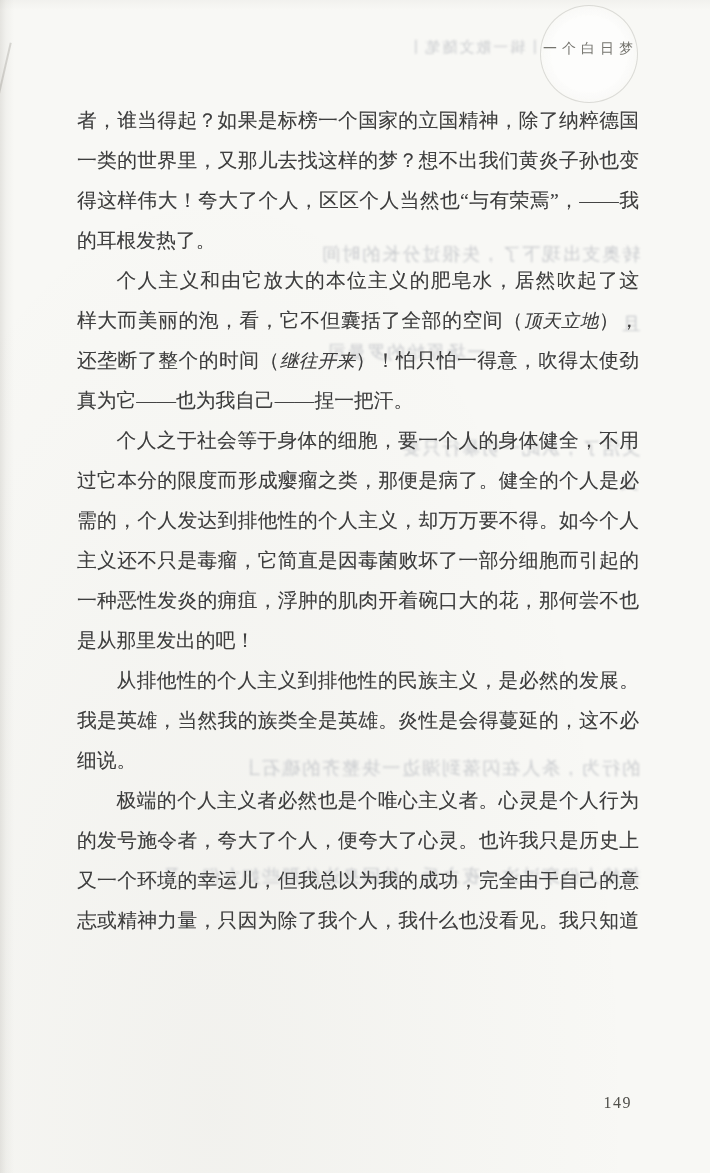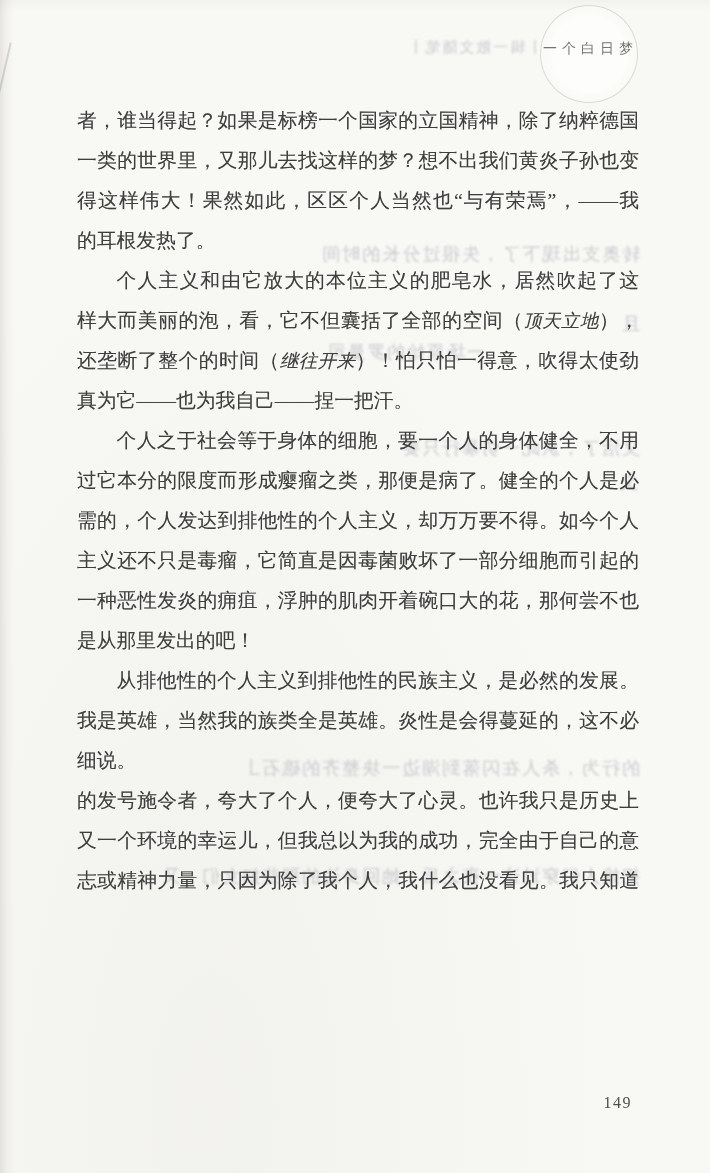--- a/index.html
+++ b/index.html
@@ -80,21 +80,21 @@
   <div class="crease"></div>
 
   <div class="stamp"></div>
 
   <div class="running-head">一个白日梦</div>
 
   <div class="text-block">
       <div class="para">
         <div class="line">者，谁当得起？如果是标榜一个国家的立国精神，除了纳粹德国</div>
         <div class="line">一类的世界里，又那儿去找这样的梦？想不出我们黄炎子孙也变</div>
-        <div class="line">得这样伟大！果然如此，区区个人当然也“与有荣焉”，——我</div>
+        <div class="line">得这样伟大！夸大了个人，区区个人当然也“与有荣焉”，——我</div>
         <div class="line end">的耳根发热了。</div>
       </div>
       <div class="para">
         <div class="line indent">个人主义和由它放大的本位主义的肥皂水，居然吹起了这</div>
         <div class="line"><span>样大而美丽的泡，看，它不但囊括了全部的空间（</span><span class="kai">顶天立地</span><span>），</span></div>
         <div class="line"><span>还垄断了整个的时间（</span><span class="kai">继往开来</span><span>）！怕只怕一得意，吹得太使劲</span></div>
         <div class="line end">真为它——也为我自己——捏一把汗。</div>
       </div>
       <div class="para">
         <div class="line indent">个人之于社会等于身体的细胞，要一个人的身体健全，不用</div>
@@ -103,20 +103,21 @@
         <div class="line">主义还不只是毒瘤，它简直是因毒菌败坏了一部分细胞而引起的</div>
         <div class="line">一种恶性发炎的痈疽，浮肿的肌肉开着碗口大的花，那何尝不也</div>
         <div class="line end">是从那里发出的吧！</div>
       </div>
       <div class="para">
         <div class="line indent">从排他性的个人主义到排他性的民族主义，是必然的发展。</div>
         <div class="line">我是英雄，当然我的族类全是英雄。炎性是会得蔓延的，这不必</div>
         <div class="line end">细说。</div>
       </div>
       <div class="para">
+        <div class="line indent">极端的个人主义者必然也是个唯心主义者。心灵是个人行为</div>
         <div class="line">的发号施令者，夸大了个人，便夸大了心灵。也许我只是历史上</div>
         <div class="line">又一个环境的幸运儿，但我总以为我的成功，完全由于自己的意</div>
         <div class="line">志或精神力量，只因为除了我个人，我什么也没看见。我只知道</div>
       </div>
     </div>
 
   <div class="page-number">149</div>
 
 <div class="bleed" style="top: 38px; left: 402px; width: 140px; font-size: 15px;">丨辑一散文随笔丨</div>
     <div class="bleed" style="top: 242px; left: 315px; width: 325px; font-size: 18px;">转奥支出现下了，失很过分长的时间，他</div>

